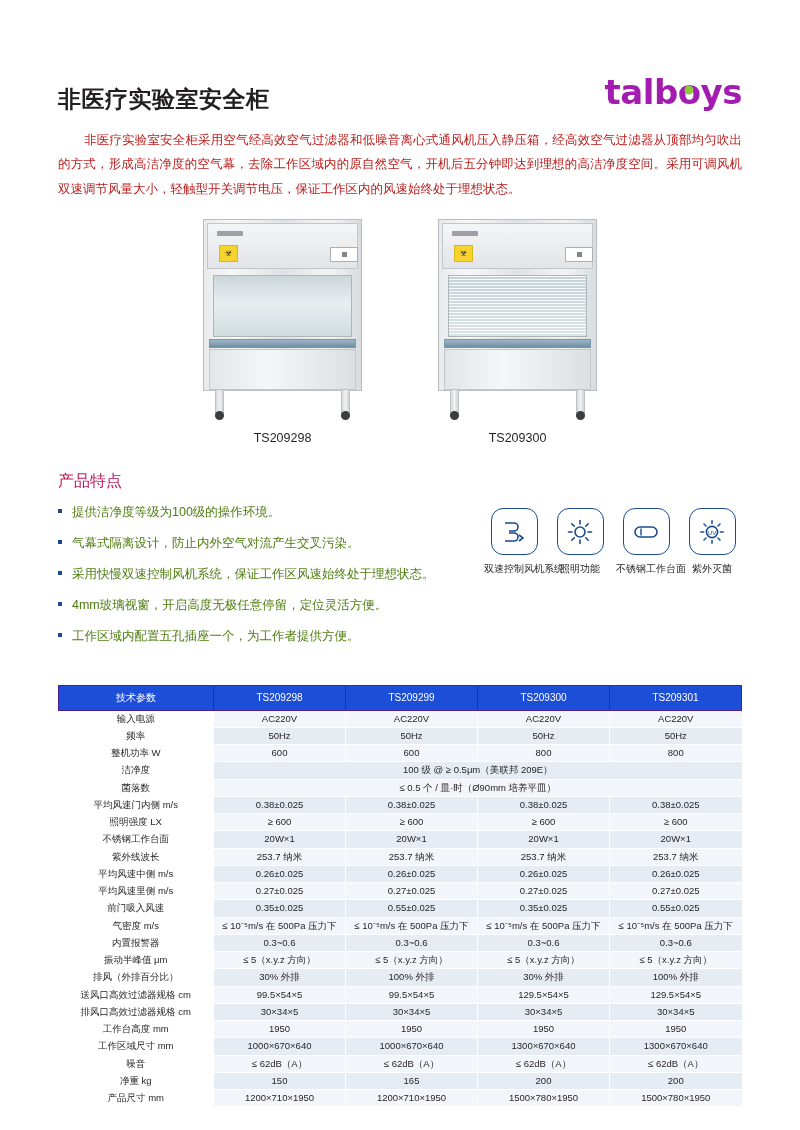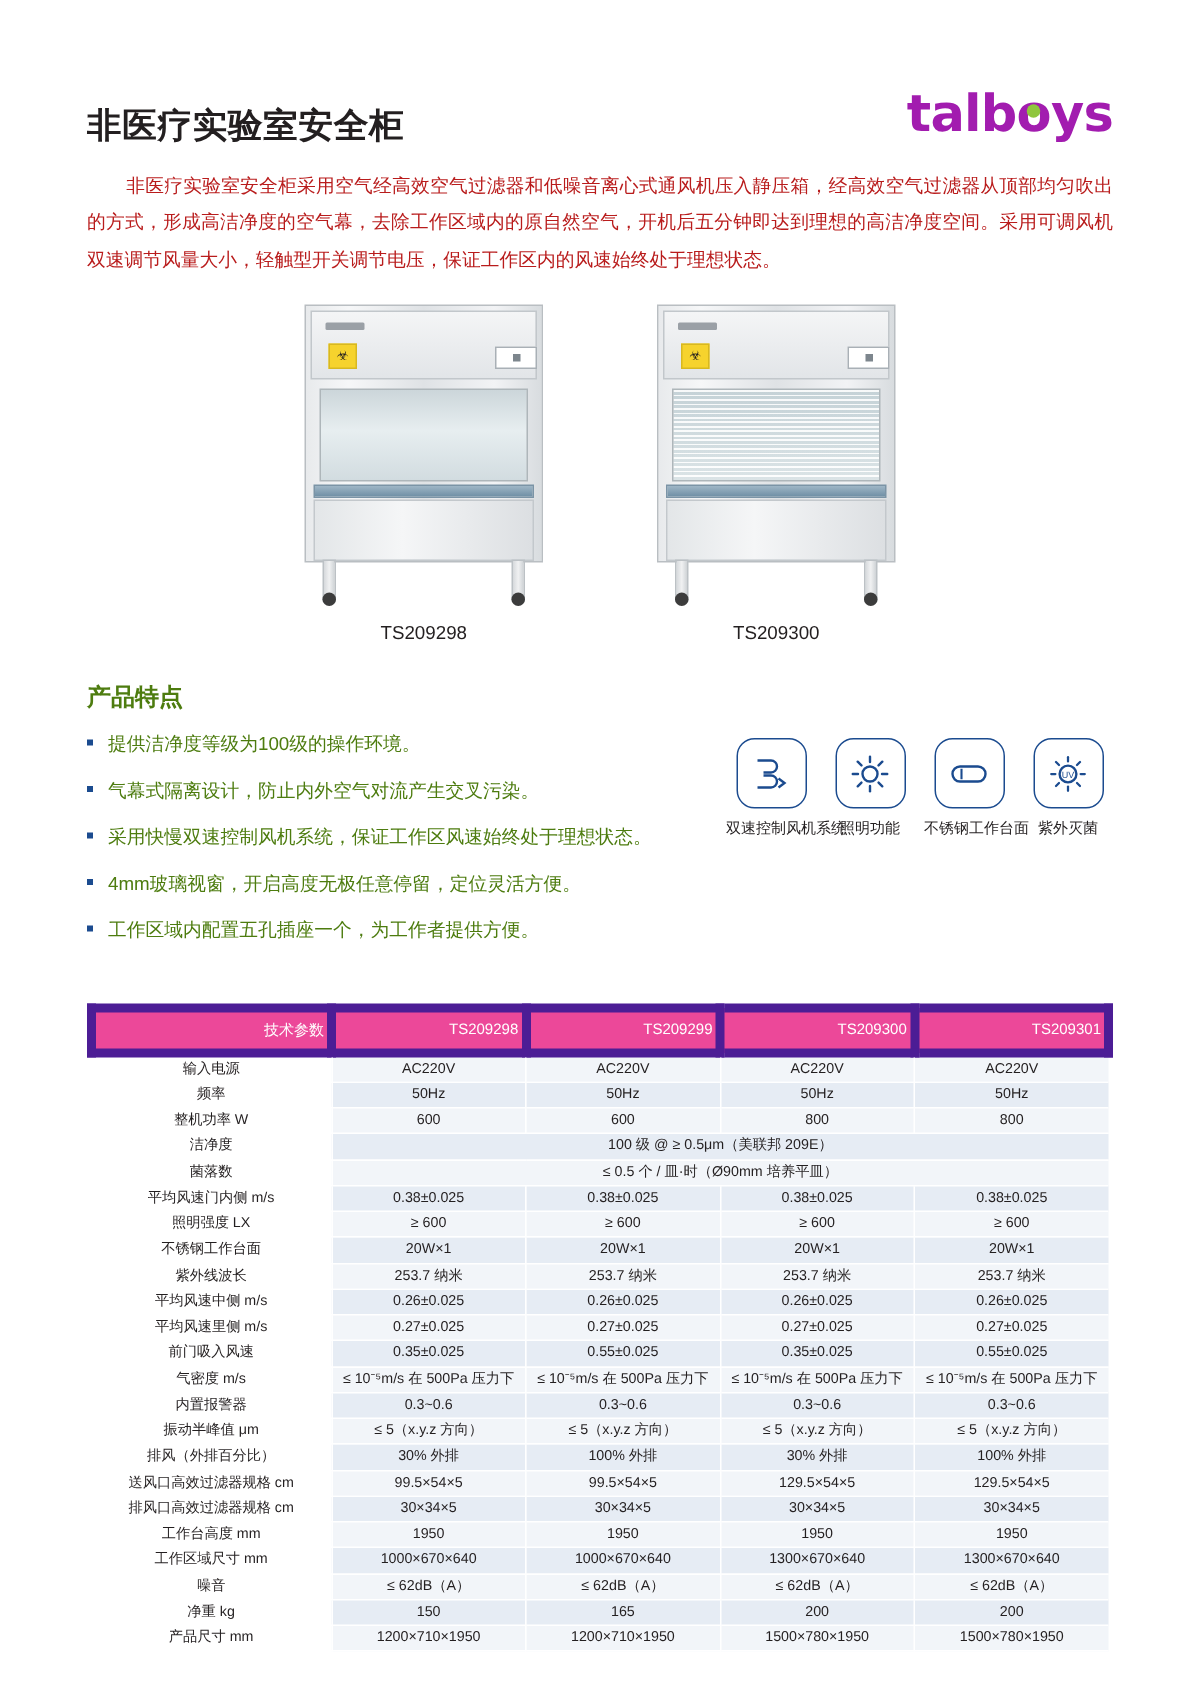--- a/index.html
+++ b/index.html
@@ -13,21 +13,21 @@
     font-family: "Liberation Sans", sans-serif;
     color: #231f20;
     position: relative;
     overflow: hidden;
   }
   .page {
     position: relative;
     width: 800px;
     height: 1130px;
     box-sizing: border-box;
-    padding: 0 58px;
+    padding: 16px 58px;
     border-radius: 16px;
   }
 
   
   .header {
     position: relative;
     height: 96px;
     padding-top: 68px;
     box-sizing: border-box;
   }
@@ -191,22 +191,22 @@
   .prod-label {
     margin-top: 12px;
     font-size: 12.5px;
     color: #231f20;
   }
 
   
   .section-title {
     margin-top: 26px;
     font-size: 16px;
-    font-weight: bold;
-    color: #4d7c0f;
+    font-weight: normal;
+    color: #be185d;
   }
   .features-wrap {
     margin-top: 12px;
     display: flex;
     justify-content: space-between;
   }
   .feature-list {
     width: 420px;
   }
   .feature-item {
@@ -257,27 +257,27 @@
   
   table.specs {
     margin-top: 26px;
     border-collapse: collapse;
     width: 100%;
     font-size: 9.5px;
     color: #231f20;
     table-layout: fixed;
   }
   table.specs th {
-    background: #ec4899;
+    background: #1d4ed8;
     color: #ffffff;
     font-weight: normal;
     font-size: 10px;
     padding: 5px 2px;
-    border: 6px solid #4c1d95;
-    text-align: right;
+    border: 1px solid #4c1d95;
+    text-align: center;
   }
   table.specs td {
     border: 1px solid #ffffff;
     padding: 2.2px 2px;
     text-align: center;
     vertical-align: middle;
     line-height: 1.25;
   }
   table.specs tr:nth-child(odd) td { background: #f2f5f9; }
   table.specs tr:nth-child(even) td { background: #e6ecf4; }

